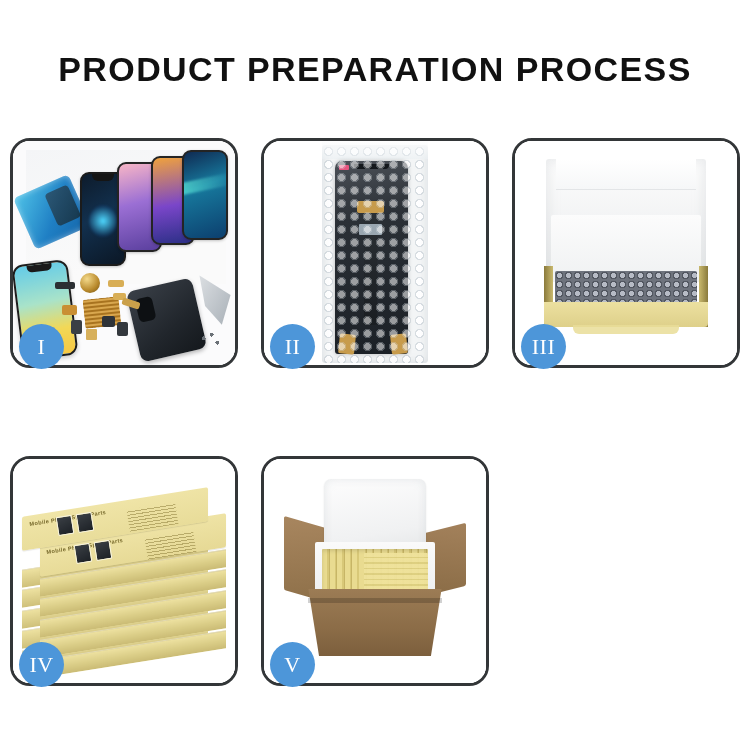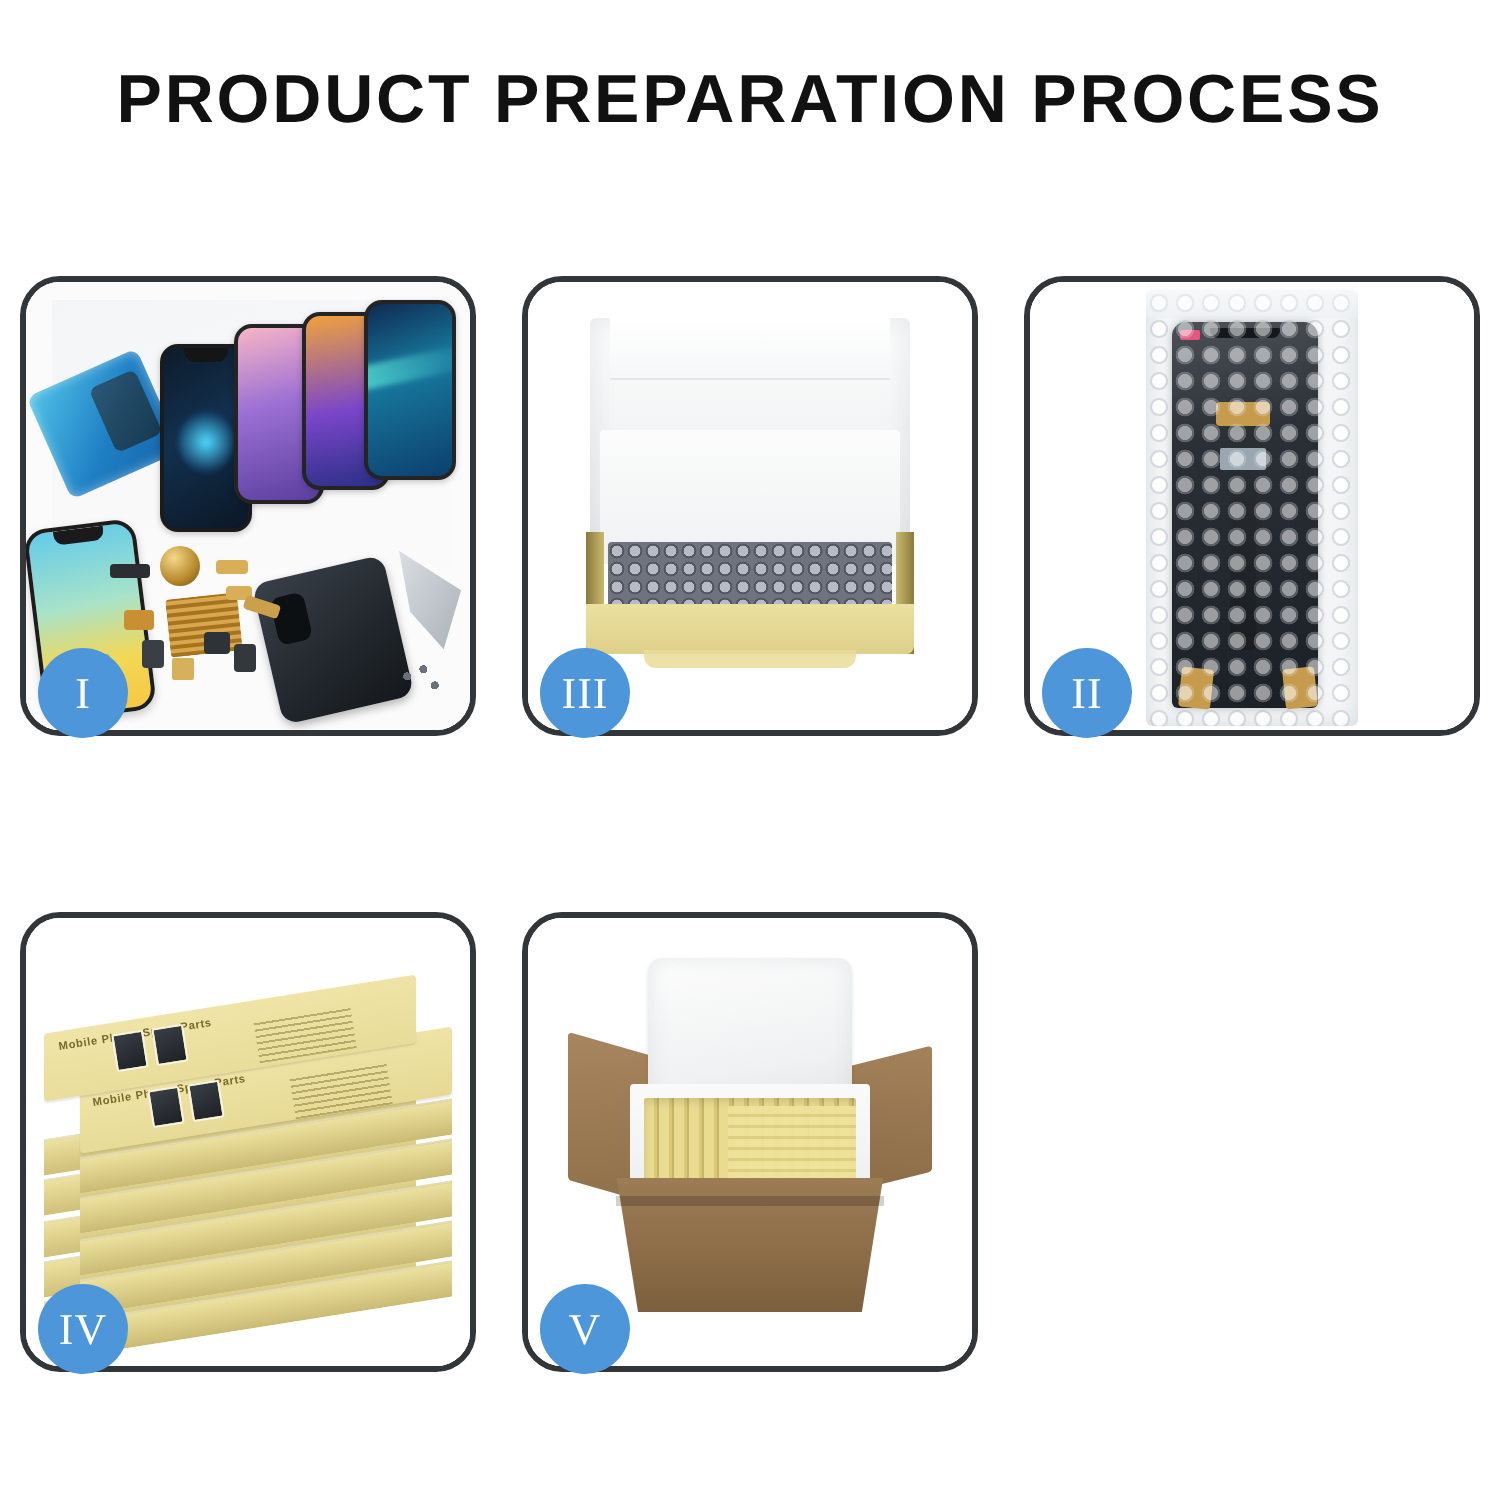--- a/index.html
+++ b/index.html
@@ -13,21 +13,21 @@
   }
 
   .page {
     position: relative;
     width: 750px;
     height: 750px;
     background: #ffffff;
   }
 
   
-  .header { padding-top: 33px; text-align: center; }
+  .header { padding-top: 52px; text-align: center; }
 
   .page-title {
     font-family: "Liberation Sans", sans-serif;
     font-size: 34px;
     font-weight: 700;
     letter-spacing: 1.4px;
     color: #111111;
     line-height: 1.05;
     white-space: nowrap;
   }
@@ -469,54 +469,54 @@
           <div class="sp sp-j"></div>
           <div class="tweez"></div>
           <div class="screws"></div>
         </div>
       </div>
       <div class="badge">I</div>
     </div>
 
     <div class="panel">
       <div class="panel-inner">
-        <div class="scene-mailer">
-          <div class="mailer-base"></div>
-          <div class="mailer-lid"></div>
-          <div class="mailer-foam"></div>
-          <div class="mailer-bubble"></div>
-          <div class="mailer-side-l"></div>
-          <div class="mailer-side-r"></div>
-          <div class="mailer-front"></div>
-          <div class="mailer-flap"></div>
-        </div>
-      </div>
-      <div class="badge">III</div>
-    </div>
-
-    <div class="panel">
-      <div class="panel-inner">
         <div class="scene-bubble">
           <div class="bubblebag"></div>
           <div class="bag-top"></div>
           <div class="lcd"></div>
           <div class="pink-tag"></div>
           <div class="flex"></div>
           <div class="flex-conn"></div>
           <div class="flex-chip"></div>
           <div class="btm-tab-l"></div>
           <div class="btm-tab-r"></div>
           <div class="bubble-overlay"></div>
         </div>
       </div>
       <div class="badge">II</div>
     </div>
 
     <div class="panel">
       <div class="panel-inner">
+        <div class="scene-mailer">
+          <div class="mailer-base"></div>
+          <div class="mailer-lid"></div>
+          <div class="mailer-foam"></div>
+          <div class="mailer-bubble"></div>
+          <div class="mailer-side-l"></div>
+          <div class="mailer-side-r"></div>
+          <div class="mailer-front"></div>
+          <div class="mailer-flap"></div>
+        </div>
+      </div>
+      <div class="badge">III</div>
+    </div>
+
+    <div class="panel">
+      <div class="panel-inner">
         <div class="scene-stack">
           <div class="slab slab-e"></div>
           <div class="slab2 slab2-e"></div>
           <div class="slab slab-d"></div>
           <div class="slab2 slab2-d"></div>
           <div class="slab slab-c"></div>
           <div class="slab2 slab2-c"></div>
           <div class="slab slab-b"></div>
           <div class="slab2 slab2-b"></div>
           <div class="slab slab-a"></div>

